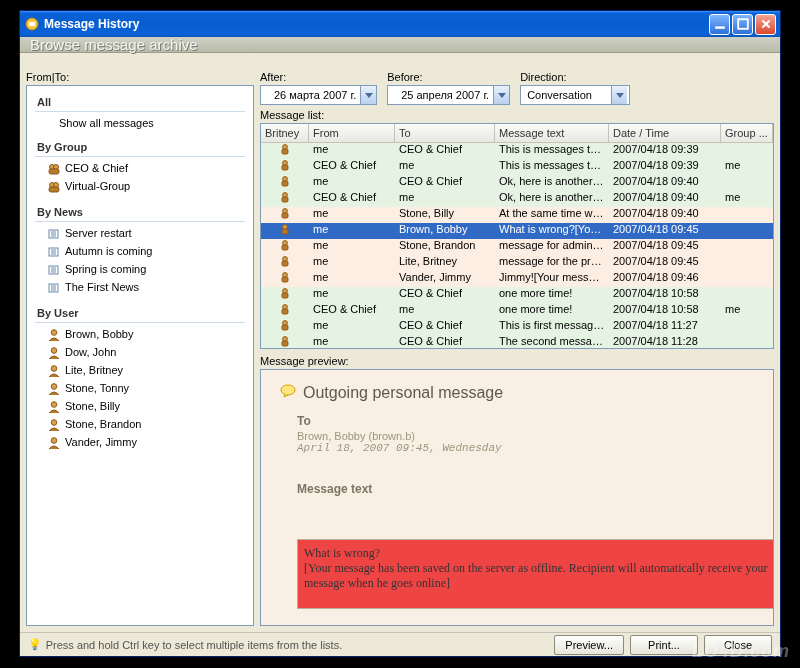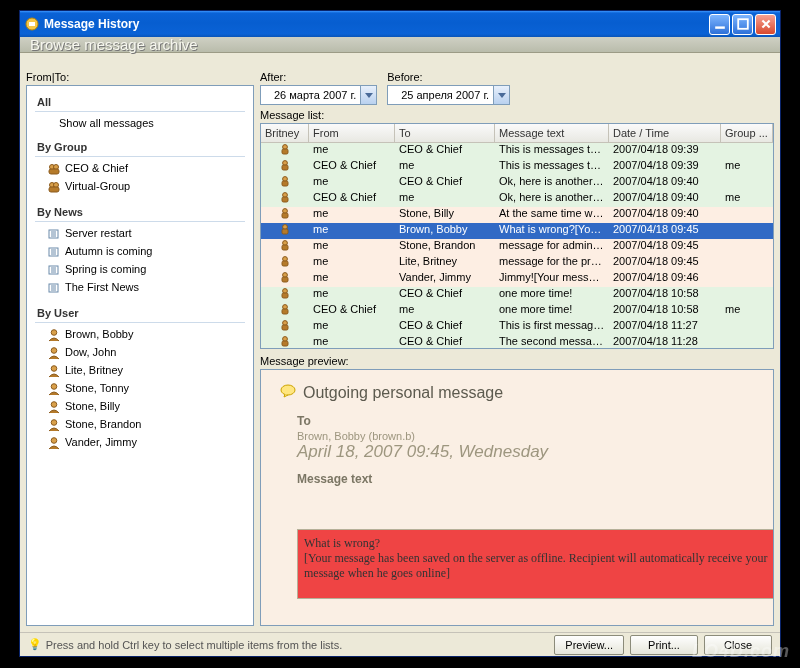--- a/index.html
+++ b/index.html
@@ -44,21 +44,21 @@
 .col.grp { width: 52px; }
 .grow.even { background: #e4f3e2; }
 .grow.odd { background: #fdeee3; }
 .grow.sel { background: #316ac5; color: #fff; }
 .preview { flex: 1; display: flex; flex-direction: column; min-height: 0; }
 .pvpane { flex: 1; border: 1px solid #7f9db9; background: #faefe4; padding: 12px 18px; overflow: auto; }
 .pvtitle { font-size: 16px; color: #5c5a4e; display: flex; align-items: center; gap: 6px; margin-bottom: 10px; }
 .pvsect { margin-left: 18px; margin-bottom: 8px; }
 .pvh { font-weight: bold; font-size: 12px; color: #7b7664; margin-bottom: 2px; }
 .pvto { font-size: 11px; color: #9d967f; }
-.pvdate { font-size: 17px; color: #9d967f; font-style: italic; margin-bottom: 10px; }
+.pvdate { font-size: 11px; color: #9d967f; font-style: italic; margin-bottom: 28px; font-family: Liberation Mono, monospace; }
 .pvtext { margin-left: 18px; }
 .pvtext textarea { width: 508px; height: 70px; border: 1px solid #b5b098; background: #ef4444; font-family: Tahoma; font-size: 12px; padding: 6px; resize: none; color: #333; margin-top: 35px; }
 .statusbar { position: absolute; bottom: 0; left: 0; right: 0; height: 24px; background: #ece9d8; border-top: 1px solid #c5c2b8; display: flex; align-items: center; padding: 0 8px; gap: 6px; }
 .statusbar .tip { flex: 1; font-size: 11px; color: #545454; display: flex; align-items: center; gap: 4px; }
 .btn { height: 20px; padding: 0 10px; background: linear-gradient(#fefefe,#e6e6da); border: 1px solid #8b8b7a; border-radius: 2px; font-size: 11px; cursor: pointer; min-width: 68px; }
 .watermark { position: absolute; right: 10px; bottom: 6px; color: rgba(255,255,255,.35); font-size: 18px; font-weight: bold; font-style: italic; letter-spacing: 1px; pointer-events: none; }
 .chev { width: 0; height: 0; border-left: 4px solid transparent; border-right: 4px solid transparent; border-top: 5px solid #4a6b99; }
 .priority .picon { width: 12px; height: 12px; margin: 0 auto; display: block; }
 </style>
 </head>
@@ -253,20 +253,29 @@
         </div>
         <div class="fcol">
           <div class="label">Before:</div>
           <div class="dpick">
             <span>25  апреля  2007 г.</span>
             <div class="arrow">
                 <div class="chev"></div>
               </div>
           </div>
         </div>
+        <div class="fcol">
+          <div class="label">Direction:</div>
+          <div class="select">
+            <span>Conversation</span>
+            <div class="arrow">
+                <div class="chev"></div>
+              </div>
+          </div>
+        </div>
       </div>
 
       <div class="listwrap">
         <div class="label">Message list:</div>
         <div class="grid">
           <div class="ghead">
             <div class="col priority">Britney</div>
             <div class="col from">From</div>
             <div class="col to">To</div>
             <div class="col msg">Message text</div>

